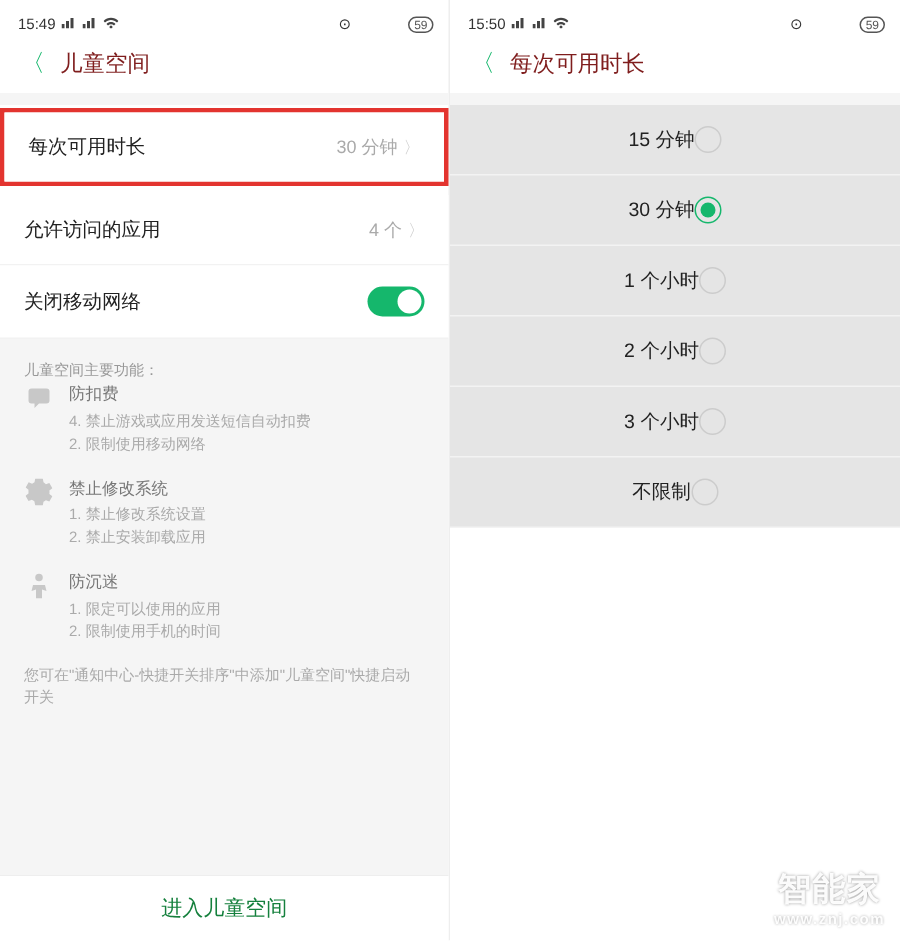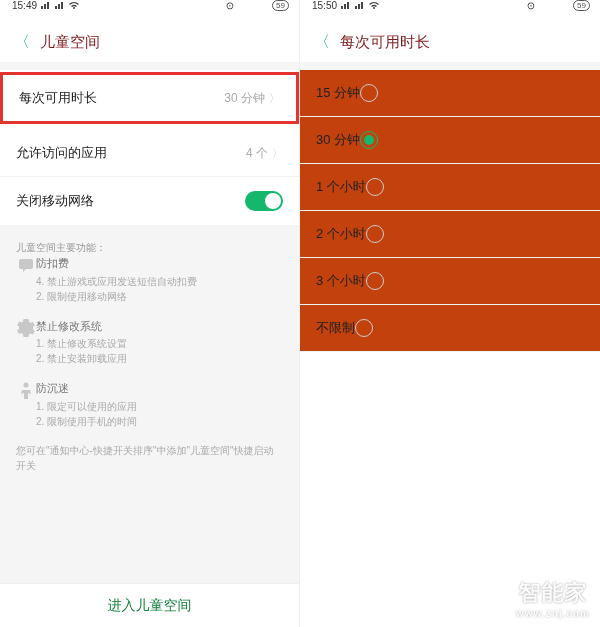--- a/index.html
+++ b/index.html
@@ -1,21 +1,21 @@
 <!DOCTYPE html>
 <html><head>
 <meta charset="utf-8">
 <style>
 * { margin: 0; padding: 0; box-sizing: border-box; }
 body { font-family: -apple-system, "PingFang SC", "Microsoft YaHei", sans-serif; background: #fff; width: 600px; height: 627px; position: relative; overflow: hidden; }
 .screens { display: flex; width: 600px; height: 627px; }
 .screen { width: 300px; height: 627px; background: #fff; position: relative; display: flex; flex-direction: column; }
 .screen-left { border-right: 1px solid #eee; }
 
-.statusbar { height: 22px; display: flex; align-items: flex-start; justify-content: space-between; padding: 0 10px 0 12px; font-size: 10px; color: #333; }
+.statusbar { height: 22px; display: flex; align-items: flex-end; justify-content: space-between; padding: 0 10px 0 12px; font-size: 10px; color: #333; }
 .sb-left { display: flex; align-items: center; gap: 4px; }
 .sb-right { display: flex; align-items: center; gap: 4px; }
 .sb-time { font-weight: 500; }
 .sig-icon { width: 10px; height: 8px; }
 .wifi-icon { width: 10px; height: 8px; }
 .batt-badge { font-size: 8px; border: 1px solid #555; border-radius: 6px; padding: 0 3px; color:#555;margin-left:34px; }
 
 .header { height: 40px; display: flex; align-items: center; padding: 0 14px; gap: 10px; }
 .back-chev { color: #15b76c; font-size: 16px; }
 .header-title { font-size: 15px; font-weight: 500; color: #7f1d1d; }
@@ -26,30 +26,30 @@
 .chev-r { color: #ccc; font-size: 11px; }
 
 .highlight-box { border: 3px solid #e3342f; margin: 2px 0 6px 0; }
 .highlight-box .row { border-bottom: none; }
 
 .toggle { width: 38px; height: 20px; background: #15b76c; border-radius: 10px; position: relative; }
 .toggle::after { content: ""; position: absolute; width: 16px; height: 16px; background: #fff; border-radius: 50%; top: 2px; right: 2px; }
 
 .info-section { background: #f5f5f5; flex: 1; padding: 14px 16px 0 16px; color: #999; font-size: 10px; line-height: 1.5; }
 .info-heading { }
-.info-item { display: flex; margin-bottom: 14px; }
+.info-item { display: flex; gap: 10px; margin-bottom: 14px; }
 .info-icon { width: 20px; height: 20px; flex-shrink: 0; display: flex; align-items: center; justify-content: center; color: #bbb; }
 .info-title { color: #777; font-size: 11px; margin-bottom: 2px; }
 .info-line { color: #aaa; font-size: 10px; }
 .info-note { color: #aaa; font-size: 10px; margin-top: 4px; }
 
 .footer-btn { height: 44px; display: flex; align-items: center; justify-content: center; border-top: 1px solid #eee; background: #fff; }
 .footer-btn-text { color: #15803d; font-size: 14px; font-weight: 400; }
 
-.option-row { display: flex; align-items: center; justify-content: flex-start; padding: 14px 16px; background: #c2410c; border-bottom: 1px solid #f3f3f3; }
+.option-row { display: flex; align-items: center; justify-content: center; padding: 14px 16px; background: #e5e5e5; border-bottom: 1px solid #f3f3f3; }
 .option-label { font-size: 13px; color: #222; }
 .radio { width: 18px; height: 18px; border: 1px solid #ccc; border-radius: 50%; position: relative; }
 .radio.selected { border-color: #15b76c; }
 .radio.selected::after { content: ""; position: absolute; width: 10px; height: 10px; background: #15b76c; border-radius: 50%; top: 3px; left: 3px; }
 
 .watermark { position: absolute; right: 10px; bottom: 8px; color: rgba(255,255,255,0.95); font-size: 22px; font-weight: 600; letter-spacing: 1px; text-shadow: 0 0 2px rgba(0,0,0,0.4); display:flex; flex-direction:column; align-items:center; }
 .watermark-sub { font-size: 10px; font-weight: 700; letter-spacing: 1px; opacity: 0.85; }
 
 .gap8 { height: 8px; background: #f5f5f5; }
 </style>

